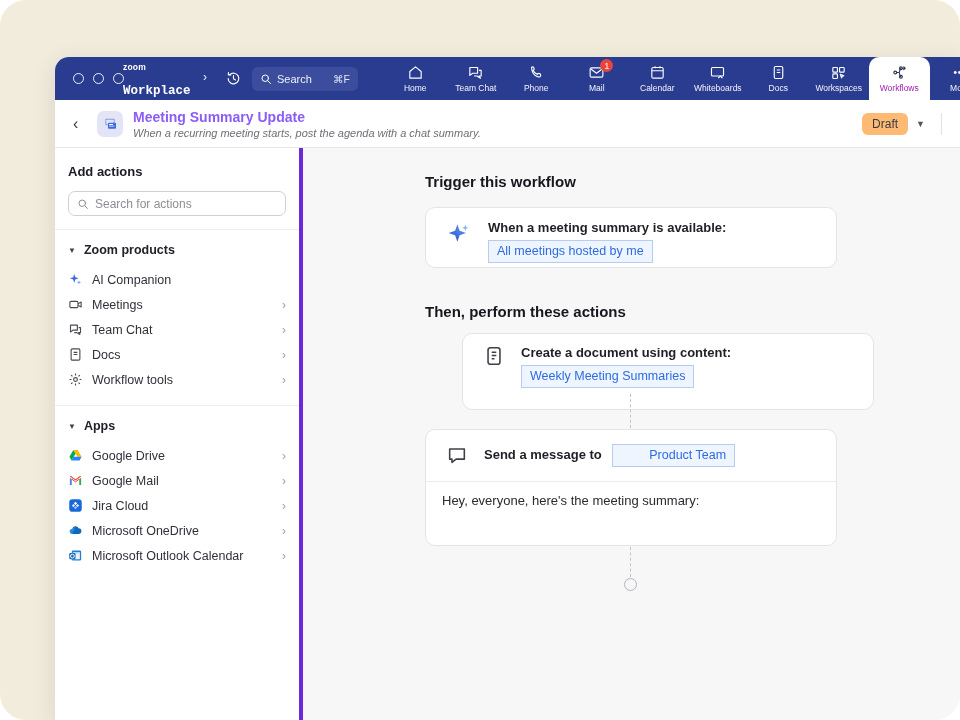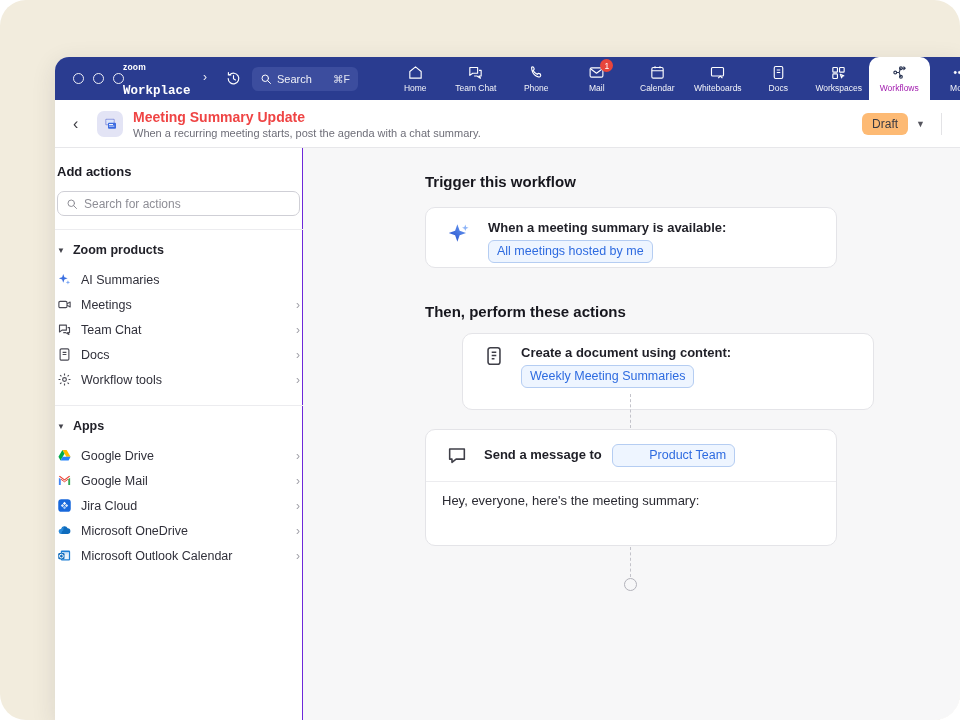--- a/index.html
+++ b/index.html
@@ -33,50 +33,50 @@
   .navitem.active svg { stroke:#2b3654; }
   .navitem svg { stroke:#fff; }
   .iconwrap { position:relative; height:17px; display:flex; align-items:center; }
   .badge { position:absolute; top:-5px; right:-8px; min-width:13px; height:13px; border-radius:7px; background:#e8453c;
            color:#fff; font-size:8.5px; display:flex; align-items:center; justify-content:center; padding:0 3px; }
 
   
   .appheader { height:48px; background:#fff; border-bottom:1px solid #e7e7ea; display:flex; align-items:center; padding:0 18px; }
   .back { font-size:16px; color:#3c3c43; width:18px; cursor:default; }
   .wficon { width:26px; height:26px; border-radius:7px; background:#e3e4f5; display:flex; align-items:center; justify-content:center; margin:0 10px 0 6px; }
-  .htext .t { font-size:14px; font-weight:bold; color:#ef4444; }
-  .htext .s { font-size:11px; color:#6e6e78; margin-top:2px; }
+  .htext .t { font-size:14px; font-weight:bold; color:#8b5cf6; }
+  .htext .s { font-size:11px; color:#6e6e78; margin-top:2px;font-style:italic; }
   .hright { margin-left:auto; display:flex; align-items:center; gap:8px; }
   .draft { background:#fdba74; border-radius:6px; padding:4px 10px; font-size:12px; color:#3a3a42; }
   .dchev { font-size:9px; color:#55555e; }
   .hdiv { width:1px; height:22px; background:#e3e3e6; margin-left:8px; }
 
   
   .bodyrow { display:flex; height:calc(100% - 91px); }
-  .sidebar { width:248px; background:#fff; border-right:1px solid #6d28d9; padding:14px 2px; position:relative; }
+  .sidebar { width:248px; background:#fff; border-right:4px solid #6d28d9; padding:14px 13px; position:relative; }
   .sb-title { font-size:13px; font-weight:bold; color:#1b1b23; margin:2px 0 12px; }
   .sb-search { display:flex; align-items:center; gap:6px; height:25px; border:1px solid #cfcfd6; border-radius:7px;
                padding:0 8px; color:#8e8e96; }
   .sb-search .ph { font-size:12px; }
   .sb-div { height:1px; background:#ececef; margin:13px -13px; }
   .sb-sect { display:flex; align-items:center; gap:8px; font-size:12.5px; font-weight:bold; color:#22222a; margin:4px 0 10px; }
   .tri { font-size:8px; color:#44444c; }
   .sb-item { display:flex; align-items:center; gap:9px; height:25px; color:#30303a; }
   .sb-item .lbl { font-size:12.5px; }
   .sb-item .chev { margin-left:auto; color:#a0a0a8; font-size:12px; }
   .appico { width:15px; height:15px; display:flex; align-items:center; justify-content:center; }
 
   
   .canvas { flex:1; background:#f7f7f8; position:relative; }
   .c-h { position:absolute; left:122px; font-size:15px; font-weight:bold; color:#17171e; }
   .card { position:absolute; left:122px; width:412px; background:#fff; border:1px solid #e4e4e8; border-radius:10px; }
   .card .row { display:flex; align-items:flex-start; padding:12px 20px; gap:16px; }
   .ct { font-size:13px; font-weight:bold; color:#1f1f27; }
   .pill { display:inline-block; font-size:12.5px; color:#2e6be0; background:#eef5ff; border:1px solid #b5cdf2;
-          border-radius:6px; padding:2px 8px; line-height:1.35; }
+          border-radius:0; padding:2px 8px; line-height:1.35; }
   .trigcard .txtcol .pill { margin-top:5px; }
   .sect2 { border-top:1px solid #ececef; padding:11px 16px; }
   .msg { font-size:13px; color:#2a2a32; }
   .sect2 .pill { margin-top:6px; }
   .conn { position:absolute; left:327px; width:0; border-left:1.5px dashed #c3c3ca; }
   .endcircle { position:absolute; left:321px; width:13px; height:13px; border:1.5px solid #b3b3bb; border-radius:50%; background:#f7f7f8; }
   .inlinepill { margin-left:6px;padding-left:36px; }
   svg { display:block; }
 </style>
 </head>
@@ -250,21 +250,21 @@
           <span>Zoom products</span>
         </div>
 
         <div class="sb-item">
           <span class="appico">
             <svg width="15" height="15" viewBox="0 0 24 24">
                 <path d="M10 3l1.8 5.2L17 10l-5.2 1.8L10 17l-1.8-5.2L3 10l5.2-1.8z" fill="#3b6fe0"></path>
                 <path d="M17.5 13l.9 2.6 2.6.9-2.6.9-.9 2.6-.9-2.6-2.6-.9 2.6-.9z" fill="#7aa7f5"></path>
               </svg>
           </span>
-          <span class="lbl">AI Summaries</span>
+          <span class="lbl">AI Companion</span>
         </div>
         <div class="sb-item">
           <span class="appico">
             <svg width="15" height="15" viewBox="0 0 24 24" fill="none" stroke="#4a4a54" stroke-width="1.8" stroke-linejoin="round">
                 <rect x="3" y="7" width="13" height="10" rx="2"></rect>
                 <path d="m16 11 5-3v8l-5-3"></path>
               </svg>
           </span>
           <span class="lbl">Meetings</span>
           <span class="chev">›</span>

